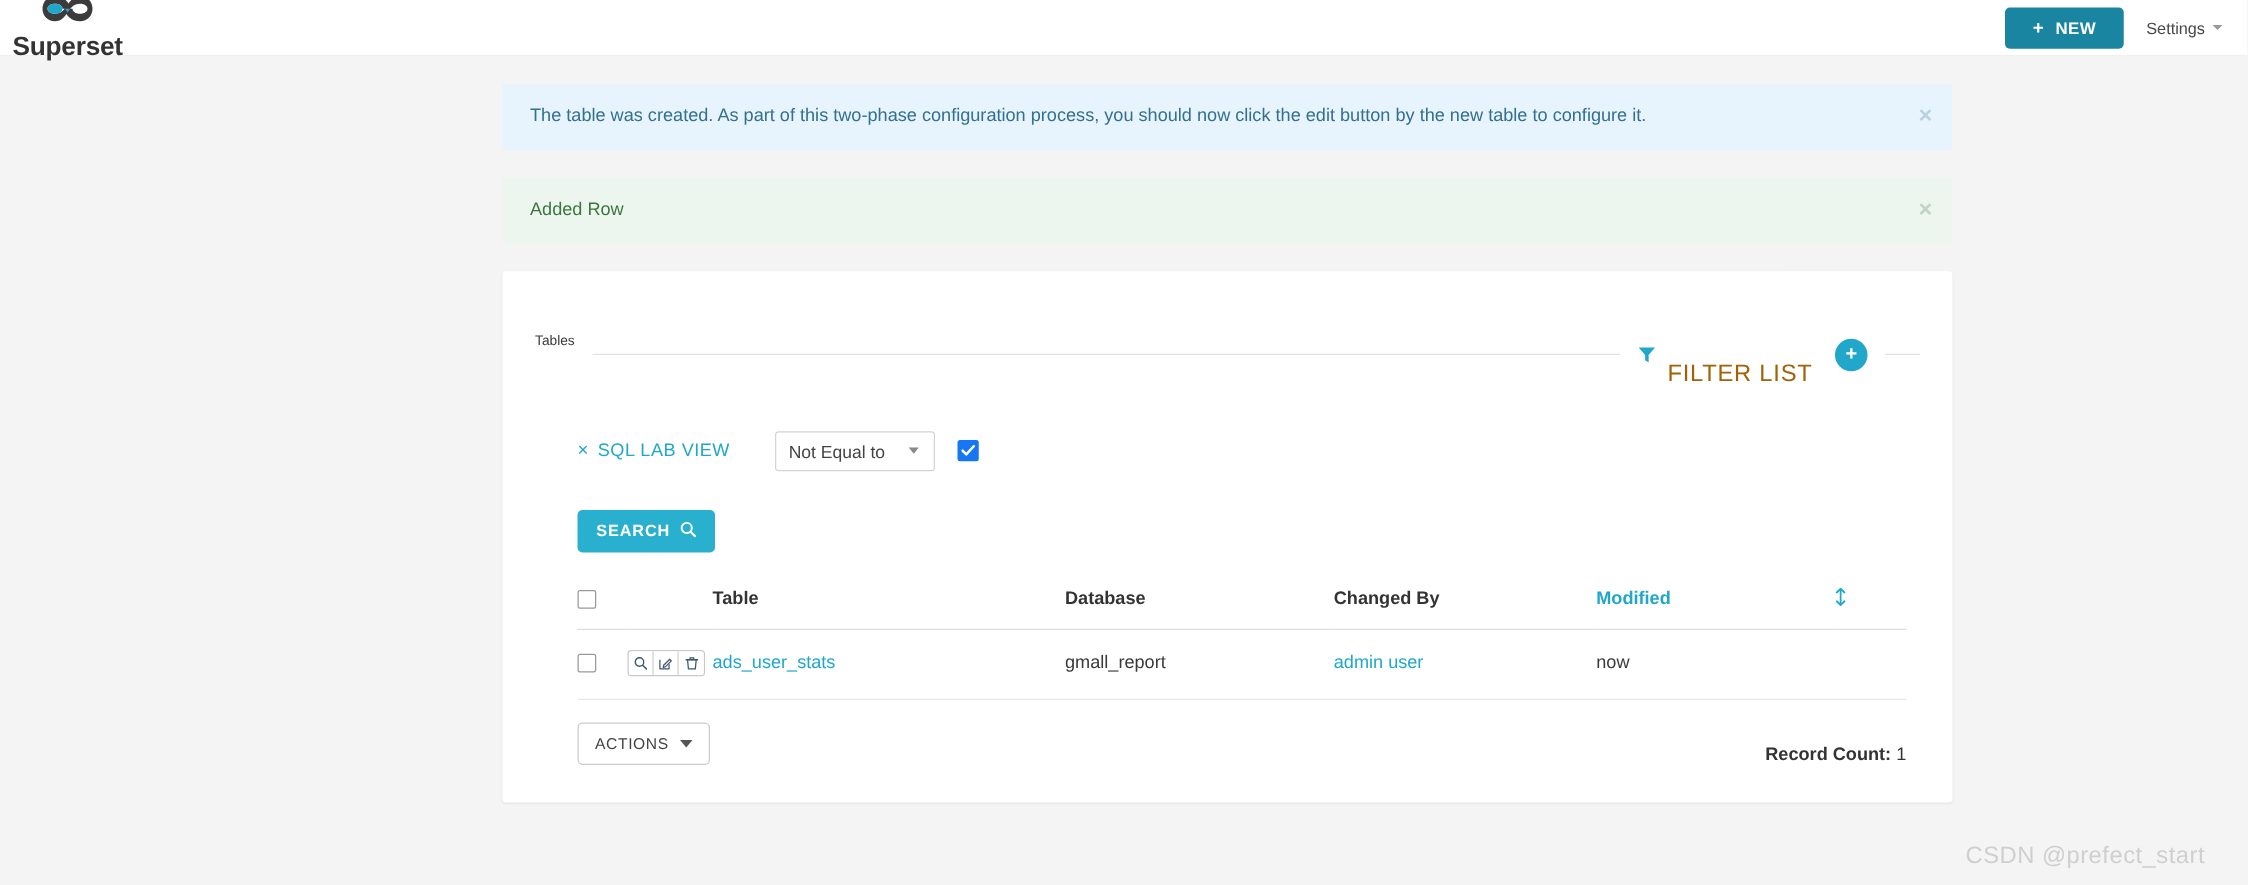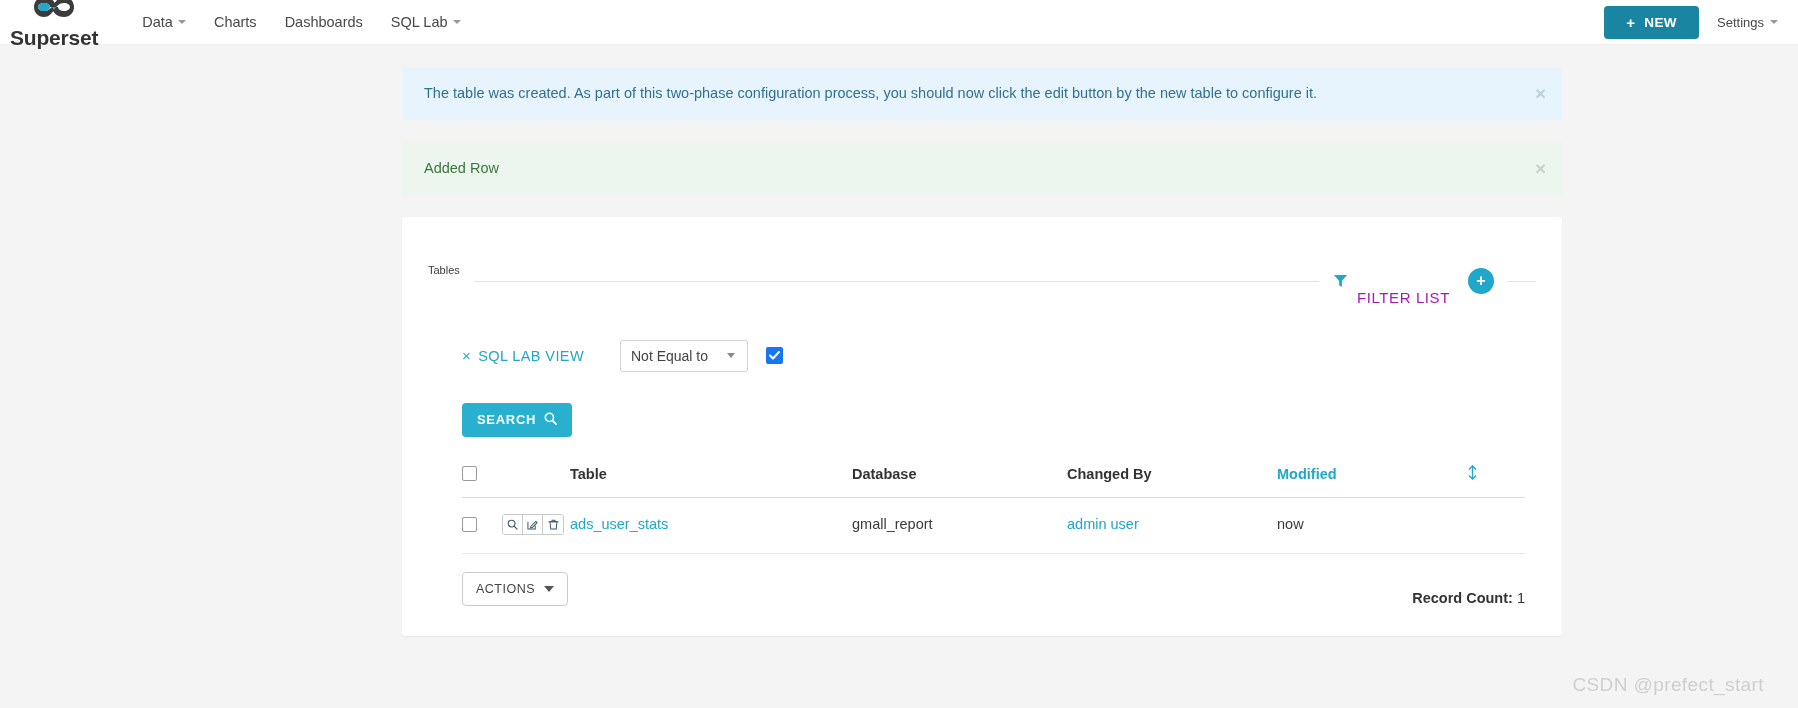--- a/index.html
+++ b/index.html
@@ -149,22 +149,22 @@
   }
   .filter-list {
     display: flex;
     align-items: center;
     gap: 9px;
     margin-top: 22px;
     cursor: pointer;
     white-space: nowrap;
   }
   .filter-list-label {
-    font-size: 15px;
-    color: #a21caf;
+    font-size: 19px;
+    color: #a16207;
     letter-spacing: 0.6px;
     margin-top: 32px;
   }
   .funnel { width: 15px; height: 14px; display: block; }
   .add-fab {
     width: 26px; height: 26px;
     border-radius: 50%;
     background: #20a7c9;
     color: #ffffff;
     display: flex;
@@ -373,36 +373,20 @@
     <span>
       <svg class="brand-logo" viewBox="0 0 44 24" xmlns="http://www.w3.org/2000/svg">
         <path d="M12,2 C5.9,2 2,6.5 2,12 C2,17.5 5.9,22 12,22 C17,22 19.6,18.6 22,15 C24.4,11.4 27,8 32,8 C35.6,8 38,9.8 38,12 C38,14.2 35.6,16 32,16 C28.4,16 26,14.2 26,12 L20,12 C20,17 25,22 32,22 C38.1,22 42,17.5 42,12 C42,6.5 38.1,2 32,2 C27,2 24.4,5.4 22,9 C19.6,12.6 17,16 12,16 C8.4,16 6,14.2 6,12 C6,9.8 8.4,8 12,8 C15.6,8 18,9.8 18,12 L24,12 C24,7 19,2 12,2 Z" fill="#3b3b3b"></path>
         <path d="M12,8 C15.6,8 18,9.8 18,12 C18,14.2 15.6,16 12,16 C8.4,16 6,14.2 6,12 C6,9.8 8.4,8 12,8 Z" fill="#20a7c9"></path>
         <path d="M20,12 L24,12 L22,15 Z" fill="#20a7c9"></path>
       </svg>
     </span>
     <span class="brand-text">Superset</span>
   </div>
 
-  <div class="nav-items">
-    <div class="nav-item">
-      <span>Data</span>
-      <span class="caret"></span>
-    </div>
-    <div class="nav-item">
-      <span>Charts</span>
-    </div>
-    <div class="nav-item">
-      <span>Dashboards</span>
-    </div>
-    <div class="nav-item">
-      <span>SQL Lab</span>
-      <span class="caret"></span>
-    </div>
-  </div>
 
   <div class="nav-right">
     <button class="btn-new">
       <span class="plus">+</span>
       <span>NEW</span>
     </button>
     <div class="settings-link">
       <span>Settings</span>
       <span class="caret"></span>
     </div>

